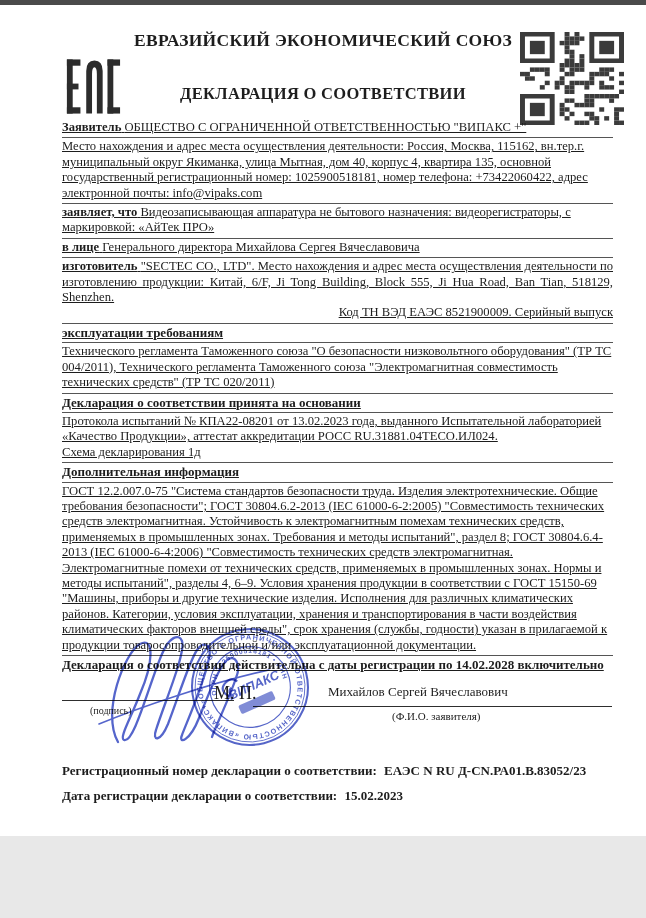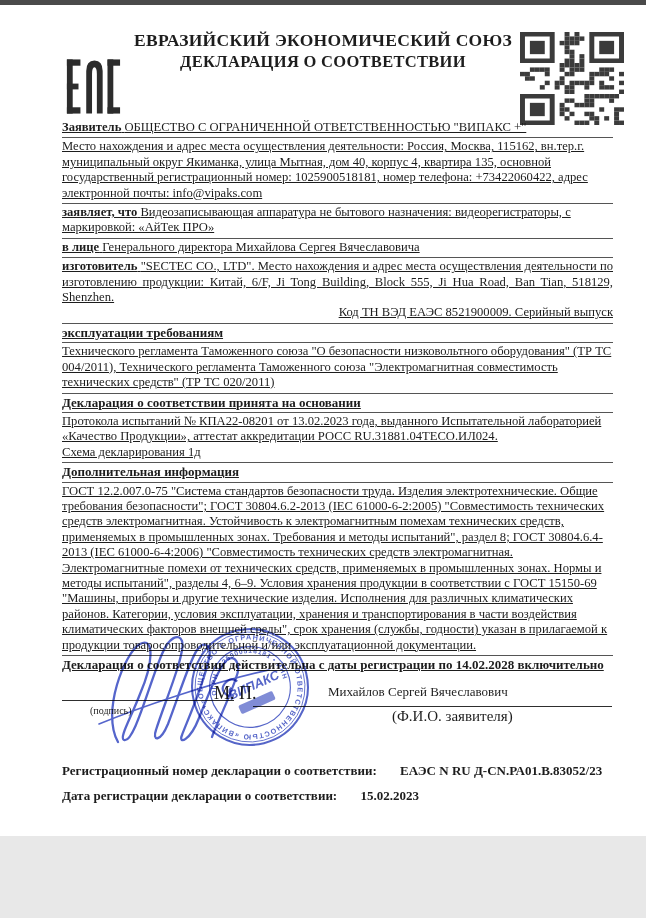--- a/index.html
+++ b/index.html
@@ -4,44 +4,44 @@
 <style>
   html,body{margin:0;padding:0;background:#e8e8e8;}
   .page{position:relative;width:646px;height:836px;background:#ffffff;overflow:hidden;
         font-family:"Liberation Serif","DejaVu Serif",serif;color:#1d1d1d;}
   .bar{position:absolute;left:0;width:646px;background:#4a4a4a;}
   .bar.top{top:0;height:5px;}
   .bar.bottom{top:906px;height:7px;background:#3f3f3f;}
 
   .titles{position:absolute;left:90px;top:30px;width:466px;text-align:center;font-weight:bold;}
   .title1{font-size:17.5px;line-height:21px;letter-spacing:.3px;}
-  .title2{font-size:16.5px;line-height:21px;letter-spacing:.3px;}
+  .title2{font-size:16.5px;line-height:21px;letter-spacing:.3px;margin-top:32px;}
 
   .eac-svg{position:absolute;left:64px;top:57px;width:58px;height:59px;}
   .qr-svg{position:absolute;left:520px;top:32px;width:104px;height:93px;}
 
   .content{position:absolute;left:62px;top:119px;width:551px;font-size:12.6px;line-height:15.4px;}
   .row{border-bottom:1px solid #555;padding:1px 0 2px;text-decoration:underline;}
   .row.noborder{border-bottom:none;}
   .row p{margin:0;}
   .just p{text-align:justify;}
   b{font-weight:bold;}
   .hdr{font-weight:bold;font-size:13px;}
 
   .sig-area{position:relative;height:76px;margin-top:4px;}
   .sig-line{position:absolute;border-top:1.2px solid #2e2e2e;}
   .sig-line.left{top:22px;left:0;width:172px;}
   .sig-line.right{top:28px;left:191px;width:359px;}
   .sig-caption{position:absolute;left:28px;top:25px;font-size:10px;}
   .mp-label{position:absolute;left:152px;top:8px;font-size:18px;}
   .fio-name{position:absolute;left:266px;top:6px;font-size:13px;}
-  .fio-caption{position:absolute;left:330px;top:31px;font-size:15px;text-align:center;}
+  .fio-caption{position:absolute;left:330px;top:31px;font-size:11px;text-align:center;}
 
   .reg-line{font-weight:bold;font-size:13px;margin-top:9px;}
-  .reg-line .lbl{margin-right:20px;}
+  .reg-line .lbl{margin-right:4px;}
 
   .stamp-svg{position:absolute;left:188px;top:625px;width:124px;height:124px;
              mix-blend-mode:multiply;opacity:.88;transform:rotate(-14deg);}
   .autograph-svg{position:absolute;left:93px;top:624px;width:180px;height:126px;
              mix-blend-mode:multiply;opacity:.9;}
 </style>
 </head>
 <body>
 
 <div class="page">

